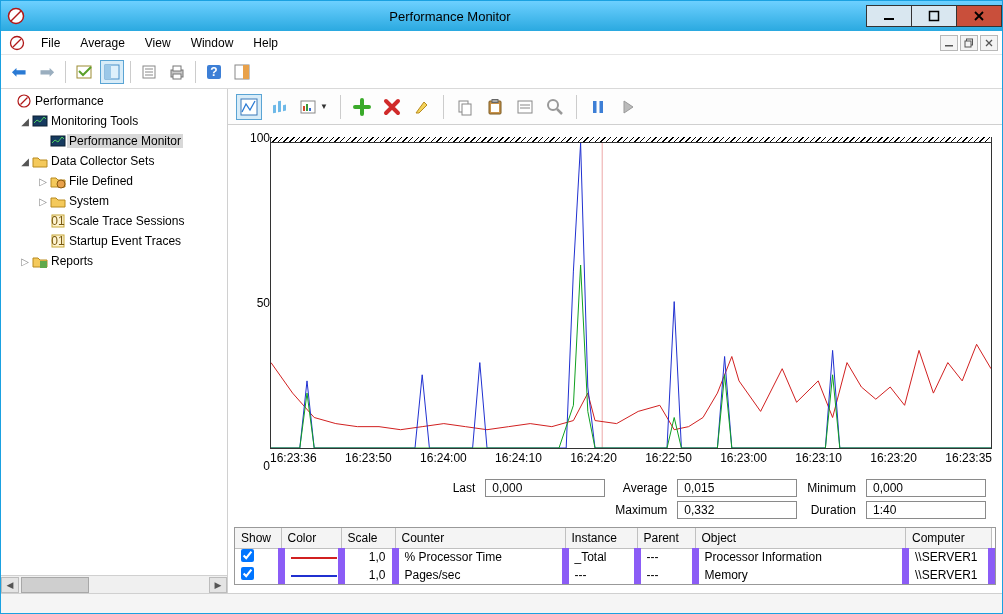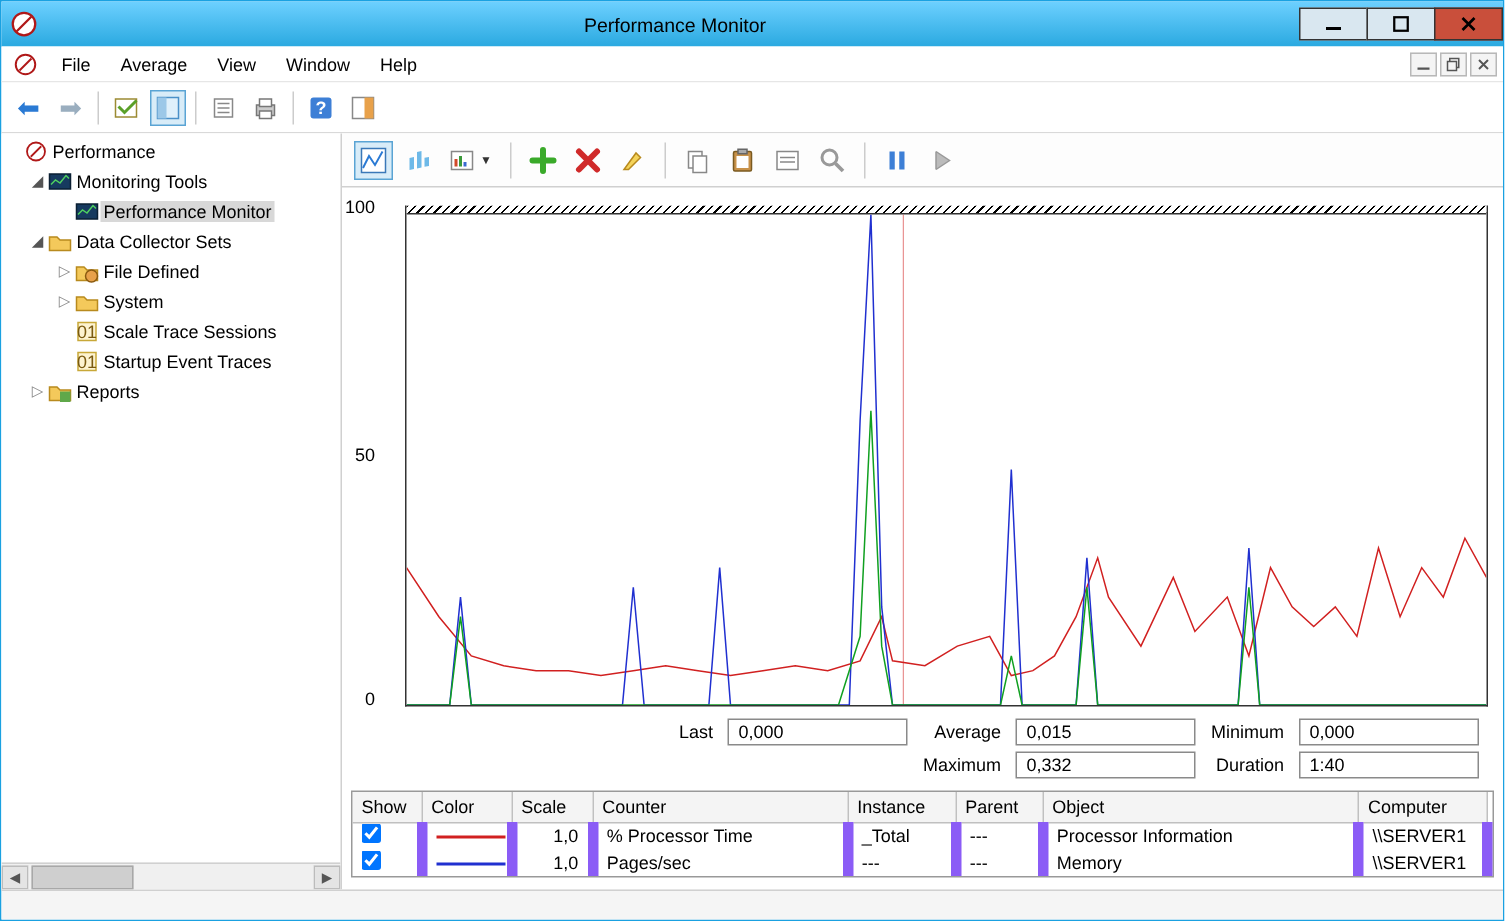--- a/index.html
+++ b/index.html
@@ -51,21 +51,21 @@
   .mon-pane { flex: 1; display: flex; flex-direction: column; min-width: 0; }
   .mon-toolbar { height: 36px; display: flex; align-items: center; gap: 4px; padding: 0 8px; border-bottom: 1px solid #d0d0d0; background: #fdfdfd; }
   .mon-btn { width: 26px; height: 26px; display: flex; align-items: center; justify-content: center; border: 1px solid transparent; cursor: default; }
   .mon-btn.pressed { border-color: #5aa4d4; background: #d8ecf8; }
   .mon-btn .caret { font-size: 8px; margin-left: 2px; color: #333; }
   .mon-sep { width: 1px; height: 24px; background: #ccc; margin: 0 4px; }
 
   
   .chart-wrap { flex: 1; display: flex; padding: 12px 10px 4px 8px; min-height: 0; }
   .y-axis { width: 34px; position: relative; }
-  .y-tick { position: absolute; right: 20px; font-size: 12px; text-align: right; width: 30px; }
+  .y-tick { position: absolute; right: 0; font-size: 12px; text-align: right; width: 30px; }
   .plot-box { flex: 1; display: flex; flex-direction: column; min-width: 0; }
   .plot { flex: 1; border: 1px solid #333; border-top: 6px solid #333; border-top-style: none; position: relative; background: #fff; overflow: hidden; }
   .plot-hatch { position: absolute; left: 0; right: 0; top: 0; height: 6px; background: repeating-linear-gradient(135deg,#000 0 1px,#fff 1px 4px); border-bottom: 1px solid #333; }
   .plot svg { position: absolute; left: 0; top: 6px; width: 100%; height: calc(100% - 6px); }
   .x-axis { height: 22px; display: flex; justify-content: space-between; padding: 2px 0; font-size: 12px; }
 
   
   .stats-row { display: grid; grid-template-columns: auto 120px auto 120px auto 120px; grid-gap: 4px 10px; padding: 4px 16px 8px 0; justify-content: end; align-items: center; }
   .stats-row .lab { text-align: right; }
   .stats-row .val { border: 1px solid #8a8a8a; background: #fff; height: 18px; line-height: 16px; padding: 0 6px; text-align: left; }
@@ -400,20 +400,32 @@
         <div class="plot-box">
           <div class="plot" id="plot">
             <div class="plot-hatch"></div>
             <svg id="plotsvg" preserveAspectRatio="none" viewBox="0 0 100 100">
                 <line x1="46" x2="46" y1="0" y2="100" stroke="#d02020" stroke-width="0.4" vector-effect="non-scaling-stroke"></line>
                 <polyline points="0,72 3,82 6,90 9,92 12,93 15,93 18,94 21,93 24,92 27,93 30,94 33,93 36,92 39,93 42,91 44,82 45,91 48,92 51,88 54,86 56,94 58,93 60,90 62,82 64,70 65,78 68,88 71,74 73,85 76,78 78,90 80,72 82,80 84,84 86,80 88,86 90,68 92,82 94,72 96,78 98,66 100,74" fill="none" stroke="#d12020" stroke-width="1" vector-effect="non-scaling-stroke"></polyline>
                 <polyline points="0,100 4,100 5,78 6,100 20,100 21,76 22,100 28,100 29,72 30,100 41,100 42,42.00000000000001 43,0 44,80 45,100 55,100 56,52 57,100 62,100 63,70 64,100 77,100 78,68 79,100 100,100" fill="none" stroke="#2030d0" stroke-width="1" vector-effect="non-scaling-stroke"></polyline>
                 <polyline points="0,100 4,100 5,82 6,100 40,100 42,86 43,40 44,88 45,100 55,100 56,90 57,100 62,100 63,76 64,100 77,100 78,76 79,100 100,100" fill="none" stroke="#10a020" stroke-width="1" vector-effect="non-scaling-stroke"></polyline>
               </svg>
           </div>
+          <div class="x-axis" id="xaxis">
+              <span>16:23:36</span>
+              <span>16:23:50</span>
+              <span>16:24:00</span>
+              <span>16:24:10</span>
+              <span>16:24:20</span>
+              <span>16:22:50</span>
+              <span>16:23:00</span>
+              <span>16:23:10</span>
+              <span>16:23:20</span>
+              <span>16:23:35</span>
+            </div>
         </div>
       </div>
 
       <div class="stats-row">
         <span class="lab">Last</span>
         <span class="val">0,000</span>
         <span class="lab">Average</span>
         <span class="val">0,015</span>
         <span class="lab">Minimum</span>
         <span class="val">0,000</span>

